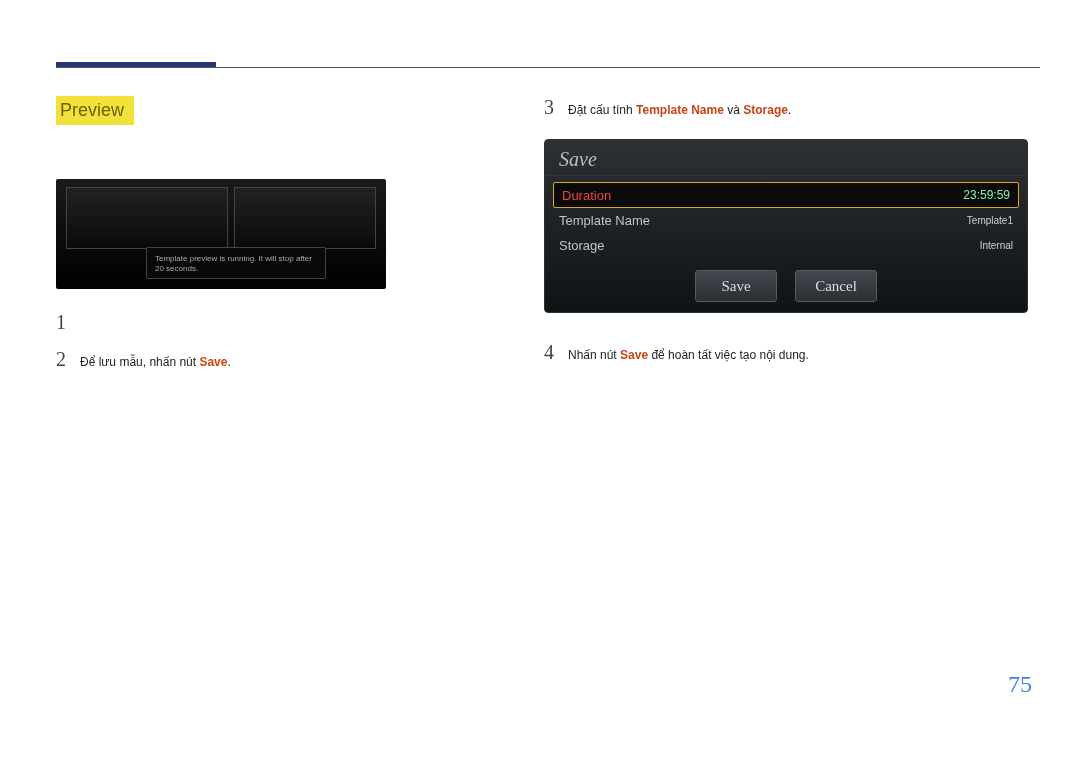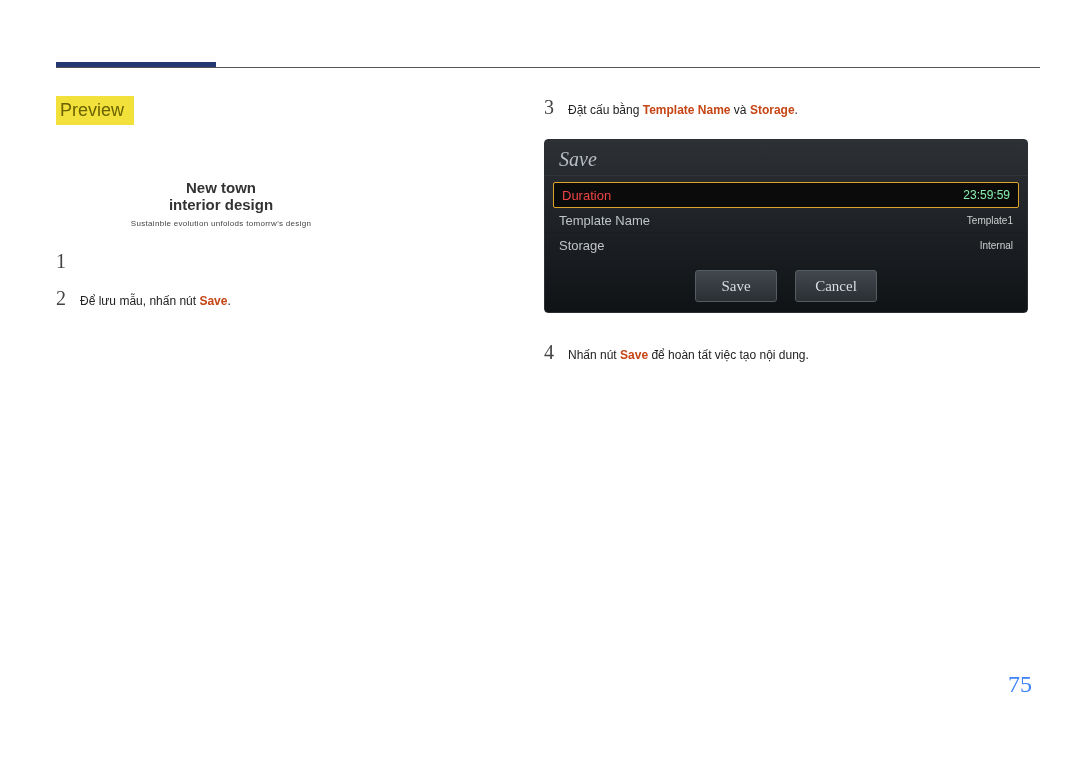--- a/index.html
+++ b/index.html
@@ -206,24 +206,26 @@
 <body>
 
 <div class="page">
   <div class="accent"></div>
   <div class="topbar"></div>
 
   <div class="col-left">
     <span class="preview-label">Preview</span>
 
     <div class="preview-box">
-      <div class="preview-caption">
-        <div class="line1">New town</div>
-        <div class="line2">interior design</div>
-        <div class="sub">Sustainble evolution unfolods tomorrw's design</div>
+      <div class="preview-screens">
+        <div class="screen-left"></div>
+        <div class="screen-right"></div>
+        <div class="preview-msg-box">
+          <span>Template preview is running. It will stop after 20 seconds.</span>
+        </div>
       </div>
     </div>
 
     <div class="steps">
       <div class="step">
         <div class="step-num">1</div>
       </div>
       <div class="step">
         <div class="step-num">2</div>
         <div class="step-text">
@@ -231,21 +233,21 @@
         </div>
       </div>
     </div>
   </div>
 
   <div class="col-right">
 
     <div class="step">
       <div class="step-num">3</div>
       <div class="step-text">
-        <span>Đặt cấu bằng </span><span class="kw">Template Name</span><span> và </span><span class="kw">Storage</span><span>.</span>
+        <span>Đặt cấu tính </span><span class="kw">Template Name</span><span> và </span><span class="kw">Storage</span><span>.</span>
       </div>
     </div>
 
     <div class="save-dialog">
       <div class="save-title">Save</div>
 
       <div class="save-row highlight">
         <span class="lbl">Duration</span>
         <span class="val">23:59:59</span>
       </div>

